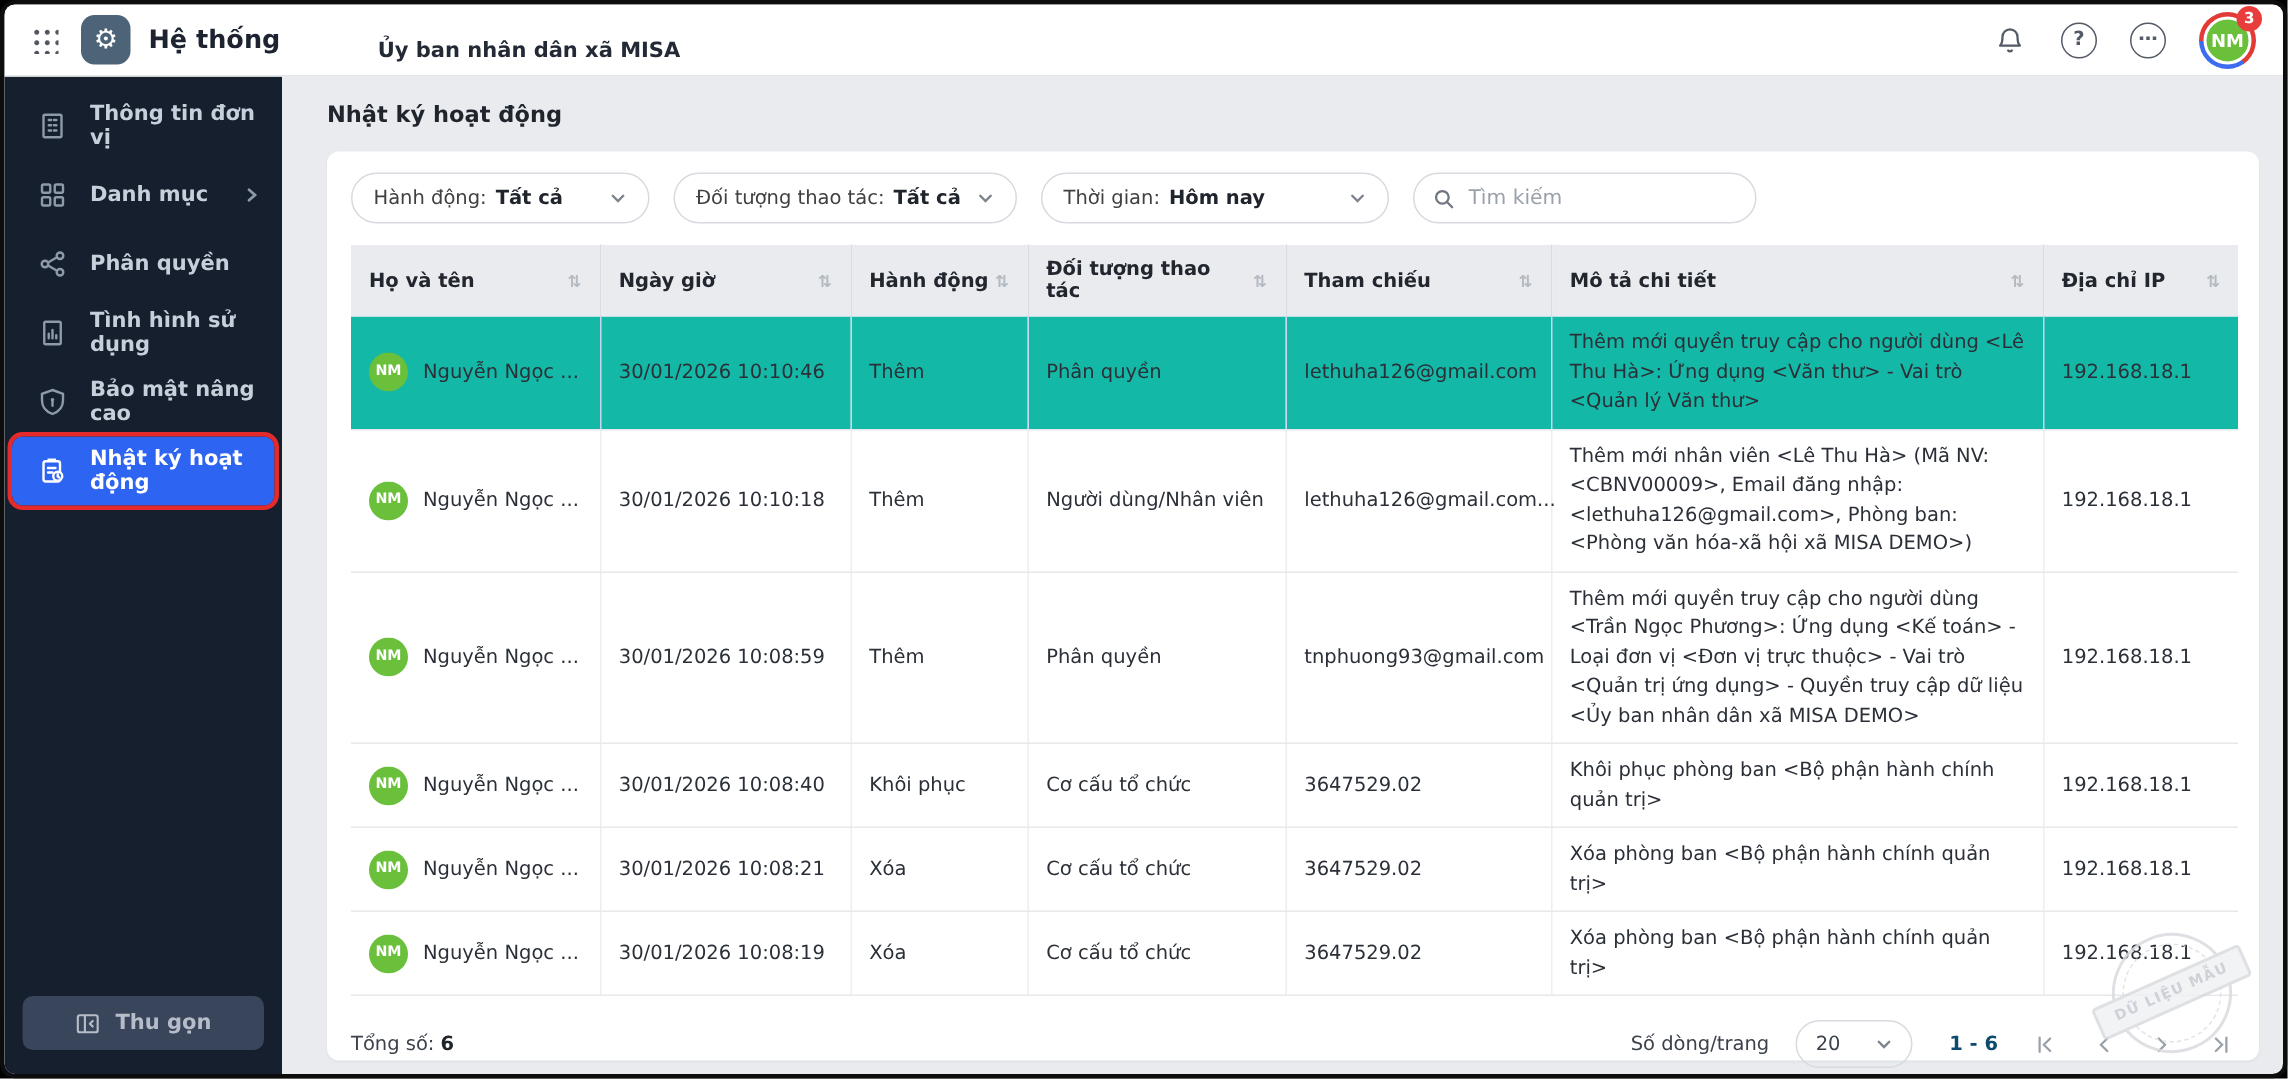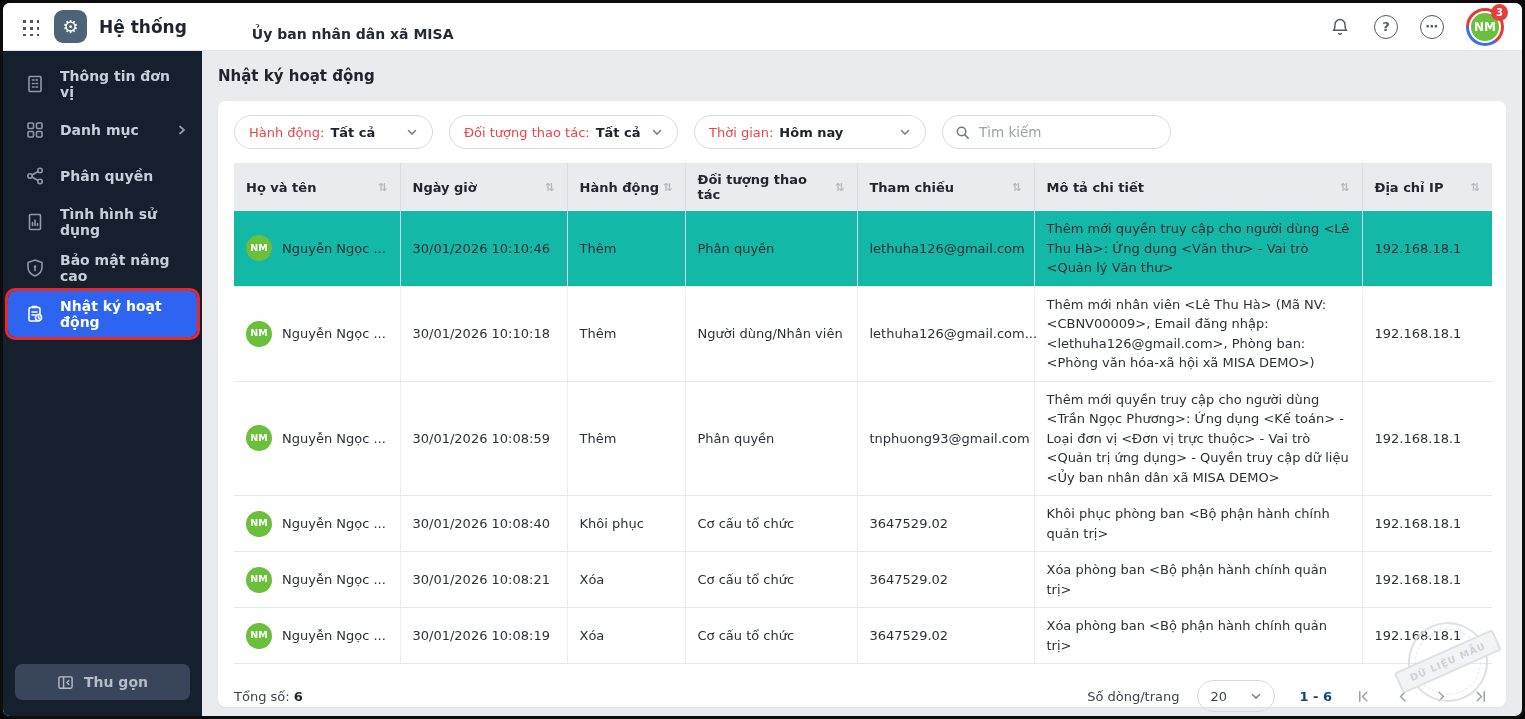--- a/index.html
+++ b/index.html
@@ -57,21 +57,21 @@
     display:flex; align-items:center; justify-content:center; border:2px solid #fff;
   }
   .avatar-badge {
     position:absolute; top:-4px; right:-4px; min-width:17px; height:17px;
     background:#e93d3d; color:#fff; border-radius:9px; font-size:10px; font-weight:700;
     display:flex; align-items:center; justify-content:center; padding:0 4px;
   }
 
   
   .sidebar {
-    position:absolute; top:48px; left:0; bottom:0; width:199px;
+    position:absolute; top:48px; left:0; bottom:0; width:185px;
     background:#151f2d; z-index:4; display:flex; flex-direction:column;
   }
   .nav { margin-top:10px; }
   .nav-item {
     height:46px; display:flex; align-items:center; gap:15px;
     padding:0 14px 0 22px; color:#c7cfdb; font-size:14px; font-weight:600;
     cursor:pointer; position:relative;
   }
   .nav-item .icon { width:20px; height:20px; flex:0 0 20px; color:#8e99aa; display:flex; }
   .nav-item .chev { margin-left:auto; color:#8e99aa; display:flex; }
@@ -95,21 +95,21 @@
     background:#fff; border-radius:8px; height:606px; padding:14px 16px 0 16px;
     box-shadow:0 1px 2px rgba(20,30,50,.05);
   }
 
   
   .filters { display:flex; align-items:center; gap:16px; margin-bottom:14px; }
   .pill {
     height:34px; border:1px solid #d7dadf; border-radius:17px; background:#fff;
     display:flex; align-items:center; padding:0 14px; gap:6px; cursor:pointer; color:#20252d;
   }
-  .pill .flabel { color:#ef4444; }
+  .pill .flabel { color:#404040; }
   .pill .fvalue { font-weight:600; }
   .pill .dd-chev { margin-left:auto; color:#7c838d; display:flex; }
   .pill.f-action { width:199px; }
   .pill.f-object { width:229px; }
   .pill.f-time { width:232px; }
   .searchbox {
     height:34px; width:229px; border:1px solid #d7dadf; border-radius:17px;
     display:flex; align-items:center; padding:0 12px; gap:9px; background:#fff;
   }
   .searchbox svg { color:#6f7680; flex:0 0 auto; }

